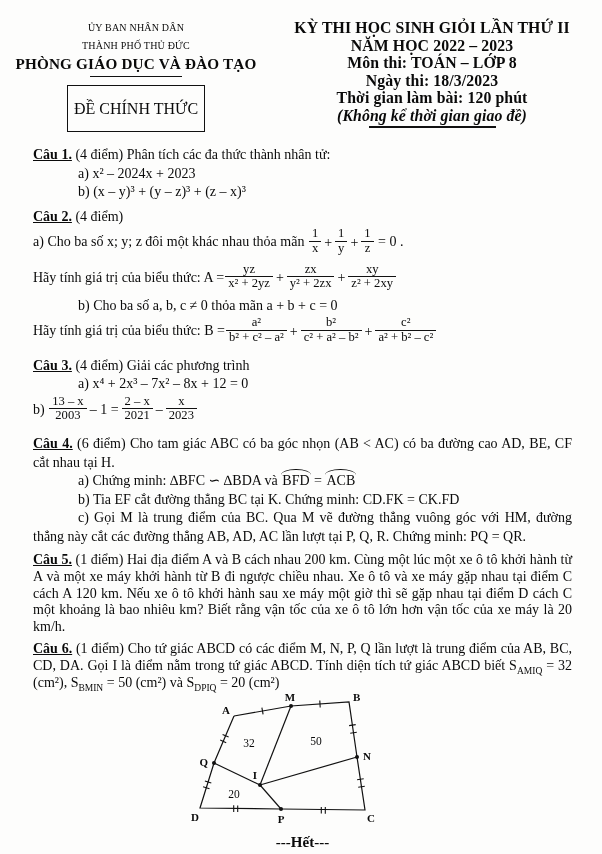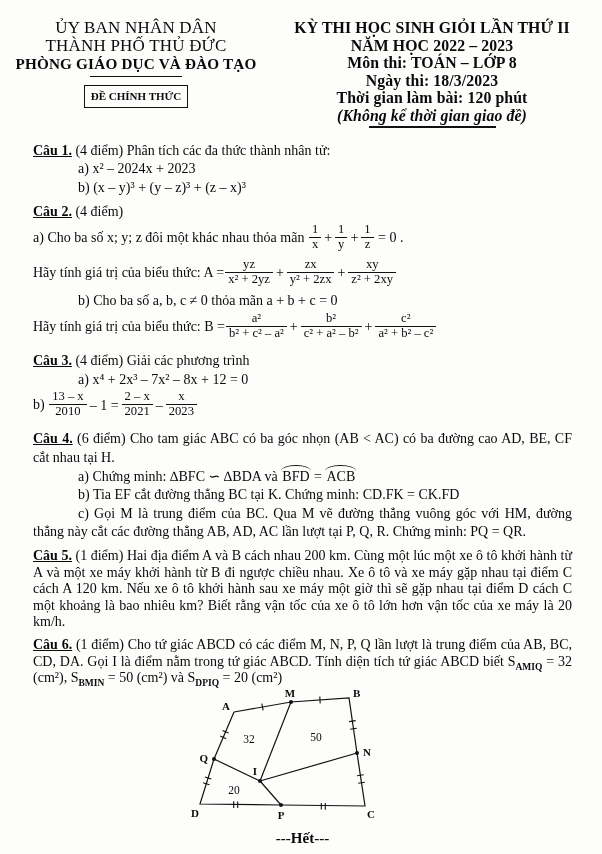--- a/index.html
+++ b/index.html
@@ -7,44 +7,44 @@
   body { font-family:"Liberation Serif", serif; color:#0a0a0a; }
   .page {
     position:relative; width:602px; height:854px; margin:0 auto;
     background:#fdfdfc; overflow:hidden;
   }
 
   
   .header { display:flex; padding-top:19px; }
   .h-left { width:272px; text-align:center; }
   .h-right { flex:1; text-align:center; padding-right:10px; }
-  .h-left .hl { font-size:17px; line-height:18px; letter-spacing:.2px; }
+  .h-left .hl { font-size:10px; line-height:18px; letter-spacing:.2px; }
   .h-left .hl.bold { font-weight:bold; font-size:15.2px; }
   .rule { width:92px; border-top:1.6px solid #111; margin:3px auto 8px auto; }
   .boxed {
-    display:inline-block; border:1.7px solid #111; padding:0 6px;
-    font-weight:bold; font-size:11px; line-height:21px;
+    display:inline-block; border:1.7px solid #111; padding:12px 6px;
+    font-weight:normal; font-size:16px; line-height:21px;
   }
   .h-left .note { font-size:15px; line-height:19px; margin-top:1px; }
   .h-right .hr-line { font-weight:bold; font-size:15.8px; line-height:17.6px; letter-spacing:.1px; }
   .h-right .italic { font-style:italic; }
   .rule2 { width:127px; border-top:2.4px solid #111; margin:1px auto 0 auto; }
 
   
   .content { padding:8px 30px 0 33px; font-size:14px; }
   .q { margin-top:6px; }
   .q p { line-height:18.6px; }
   .q .just { text-align:justify; }
   .qlabel { font-weight:bold; text-decoration:underline; }
   .ind { padding-left:45px; }
   .tind { text-indent:45px; }
   .q5 { }
   .q5 p { line-height:16.6px; }
   .q6 p { line-height:16.6px; }
-  sub { font-size:9.5px; line-height:0;font-weight:bold; }
+  sub { font-size:9.5px; line-height:0; }
 
   
   .mathline { line-height:1; padding:3px 0 4px 0; white-space:nowrap; }
   .frac { display:inline-block; vertical-align:middle; text-align:center;
           position:relative; top:-2px; margin:0 1px; font-size:12.6px; line-height:1.08; }
   .frac .fn { display:block; border-bottom:1.1px solid #111; padding:0 3px; }
   .frac .fd { display:block; padding:0 3px; }
   .op { display:inline-block; margin:0 2px; }
   .hat { position:relative; display:inline-block; padding:0 1px; }
   .hat::before {
@@ -105,21 +105,21 @@
       <p class="ind">b) Cho ba số a, b, c ≠ 0 thỏa mãn a + b + c = 0</p>
       <p class="mathline ind">
         <span>Hãy tính giá trị của biểu thức:  </span><span>B =</span><span class="frac"><span class="fn">a²</span><span class="fd">b² + c² – a²</span></span><span class="op">+</span><span class="frac"><span class="fn">b²</span><span class="fd">c² + a² – b²</span></span><span class="op">+</span><span class="frac"><span class="fn">c²</span><span class="fd">a² + b² – c²</span></span>
       </p>
     </div>
 
     <div class="q">
       <p><span class="qlabel">Câu 3.</span><span> (4 điểm) Giải các phương trình</span></p>
       <p class="ind">a) x⁴ + 2x³ – 7x² – 8x + 12 = 0</p>
       <p class="mathline ind">
-        <span>b) </span><span class="frac"><span class="fn">13 – x</span><span class="fd">2010</span></span><span class="op">– 1 =</span><span class="frac"><span class="fn">2 – x</span><span class="fd">2021</span></span><span class="op">–</span><span class="frac"><span class="fn">x</span><span class="fd">2023</span></span>
+        <span>b) </span><span class="frac"><span class="fn">13 – x</span><span class="fd">2003</span></span><span class="op">– 1 =</span><span class="frac"><span class="fn">2 – x</span><span class="fd">2021</span></span><span class="op">–</span><span class="frac"><span class="fn">x</span><span class="fd">2023</span></span>
       </p>
     </div>
 
     <div class="q">
       <p class="just"><span class="qlabel">Câu 4.</span><span> (6 điểm) Cho tam giác ABC có ba góc nhọn (AB &lt; AC) có ba đường cao AD, BE, CF cắt nhau tại H.</span></p>
       <p class="ind"><span>a) Chứng minh: ∆BFC ∽ ∆BDA và </span><span class="hat"><span>BFD</span></span><span> = </span><span class="hat"><span>ACB</span></span></p>
       <p class="ind">b) Tia EF cắt đường thẳng BC tại K. Chứng minh: CD.FK = CK.FD</p>
       <p class="just tind">c) Gọi M là trung điểm của BC. Qua M vẽ đường thẳng vuông góc với HM, đường thẳng này cắt các đường thẳng AB, AD, AC lần lượt tại P, Q, R. Chứng minh: PQ = QR.</p>
     </div>
 

